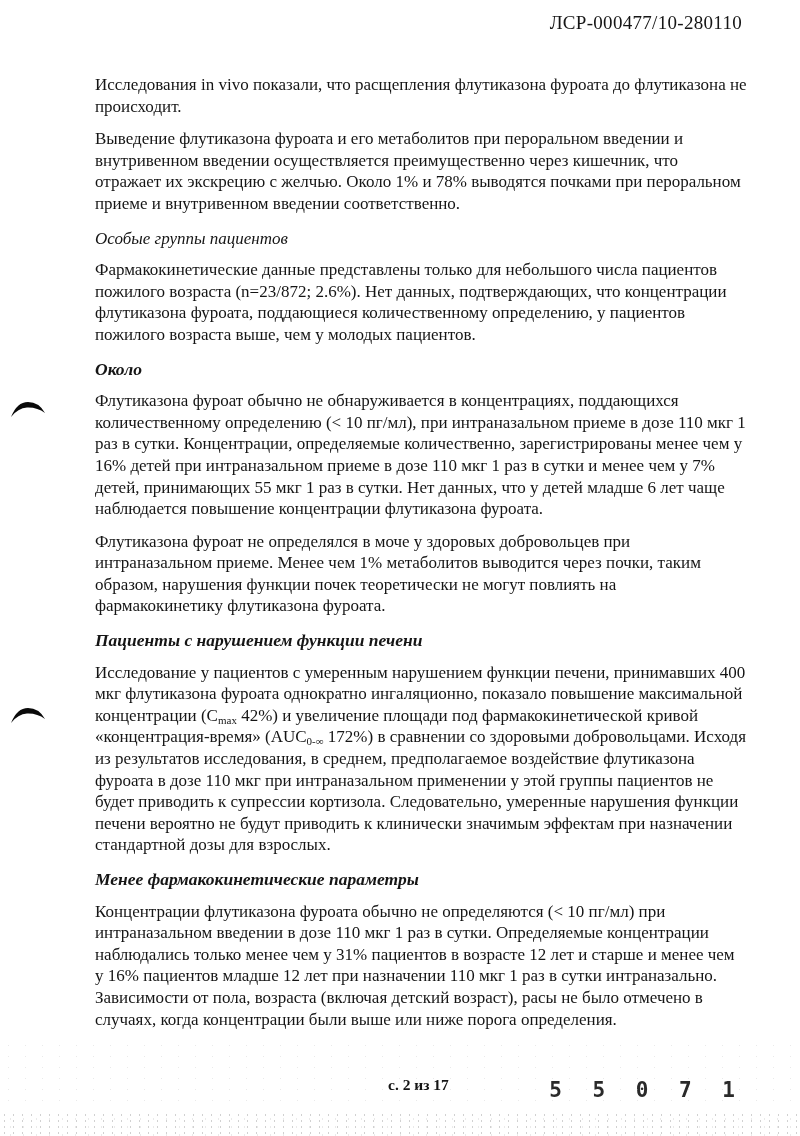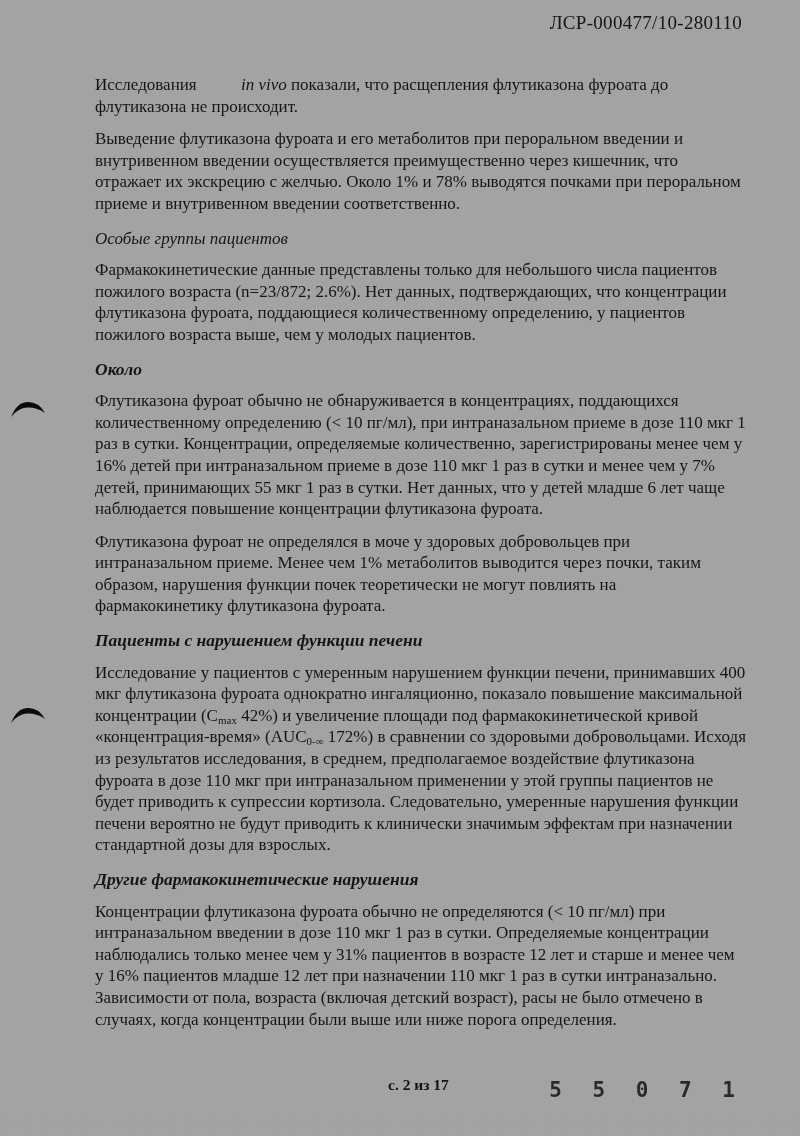--- a/index.html
+++ b/index.html
@@ -1,20 +1,20 @@
 <!DOCTYPE html>
 <html><head>
 <meta charset="utf-8">
 <style>
   html,body{margin:0;padding:0;background:#e8e8e8;}
   .page{
     position:relative;
     width:800px;height:1136px;
     margin:0 auto;
-    background:#a3a3a3;
+    background:#ffffff;
     font-family:"Liberation Serif", serif;
     color:#151515;
     overflow:hidden;
   }
   .reg-code{
     position:absolute; top:12px; right:58px;
     font-size:19px; letter-spacing:.3px;
   }
   .content{
     position:absolute; left:95px; top:74px; width:652px;
@@ -22,21 +22,21 @@
   }
   .content p{margin:0 0 11px 0;}
   .h-italic{
     font-style:italic; font-weight:normal; font-size:17px;
     margin:13px 0 10px 0; line-height:21.6px;
   }
   .h-bolditalic{
     font-style:italic; font-weight:bold; font-size:17.5px;
     margin:13px 0 10px 0; line-height:21.6px;
   }
-  .em-italic{font-style:italic;margin-left:40px;}
+  .em-italic{}
   sub.sci{font-size:11px; line-height:0; vertical-align:-3px;}
   .scan-mark{position:absolute; left:10px;}
   .scan-mark svg{display:block;}
   .footer-page{
     position:absolute; top:1076px; left:388px;
     font-size:15.5px; font-weight:bold;
   }
   .footer-stamp{
     position:absolute; top:1078px; right:56px;
     font-family:"DejaVu Sans Mono", monospace;
@@ -87,21 +87,21 @@
     <p>Фармакокинетические данные представлены только для небольшого числа пациентов пожилого возраста (n=23/872; 2.6%). Нет данных, подтверждающих, что концентрации флутиказона фуроата, поддающиеся количественному определению, у пациентов пожилого возраста выше, чем у молодых пациентов.</p>
 
     <div class="h-bolditalic">Около</div>
     <p>Флутиказона фуроат обычно не обнаруживается в концентрациях, поддающихся количественному определению (&lt; 10 пг/мл), при интраназальном приеме в дозе 110 мкг 1 раз в сутки. Концентрации, определяемые количественно, зарегистрированы менее чем у 16% детей при интраназальном приеме в дозе 110 мкг 1 раз в сутки и менее чем у 7% детей, принимающих 55 мкг 1 раз в сутки. Нет данных, что у детей младше 6 лет чаще наблюдается повышение концентрации флутиказона фуроата.</p>
 
     <p>Флутиказона фуроат не определялся в моче у здоровых добровольцев при интраназальном приеме. Менее чем 1% метаболитов выводится через почки, таким образом, нарушения функции почек теоретически не могут повлиять на фармакокинетику флутиказона фуроата.</p>
 
     <div class="h-bolditalic">Пациенты с нарушением функции печени</div>
     <p><span>Исследование у пациентов с умеренным нарушением функции печени, принимавших 400 мкг флутиказона фуроата однократно ингаляционно, показало повышение максимальной концентрации (C</span><sub class="sci">max</sub><span> 42%) и увеличение площади под фармакокинетической кривой «концентрация-время» (AUC</span><sub class="sci">0-∞</sub><span> 172%) в сравнении со здоровыми добровольцами. Исходя из результатов исследования, в среднем, предполагаемое воздействие флутиказона фуроата в дозе 110 мкг при интраназальном применении у этой группы пациентов не будет приводить к супрессии кортизола. Следовательно, умеренные нарушения функции печени вероятно не будут приводить к клинически значимым эффектам при назначении стандартной дозы для взрослых.</span></p>
 
-    <div class="h-bolditalic">Другие фармакокинетические нарушения</div>
+    <div class="h-bolditalic">Менее фармакокинетические параметры</div>
     <p>Концентрации флутиказона фуроата обычно не определяются (&lt; 10 пг/мл) при интраназальном введении в дозе 110 мкг 1 раз в сутки. Определяемые концентрации наблюдались только менее чем у 31% пациентов в возрасте 12 лет и старше и менее чем у 16% пациентов младше 12 лет при назначении 110 мкг 1 раз в сутки интраназально. Зависимости от пола, возраста (включая детский возраст), расы не было отмечено в случаях, когда концентрации были выше или ниже порога определения.</p>
 
   </div>
 
   <div class="footer-page">с. 2 из 17</div>
   <div class="footer-stamp">5 5 0 7 1</div>
 
   <div class="noise-speck"></div>
   <div class="noise-band"></div>
 

